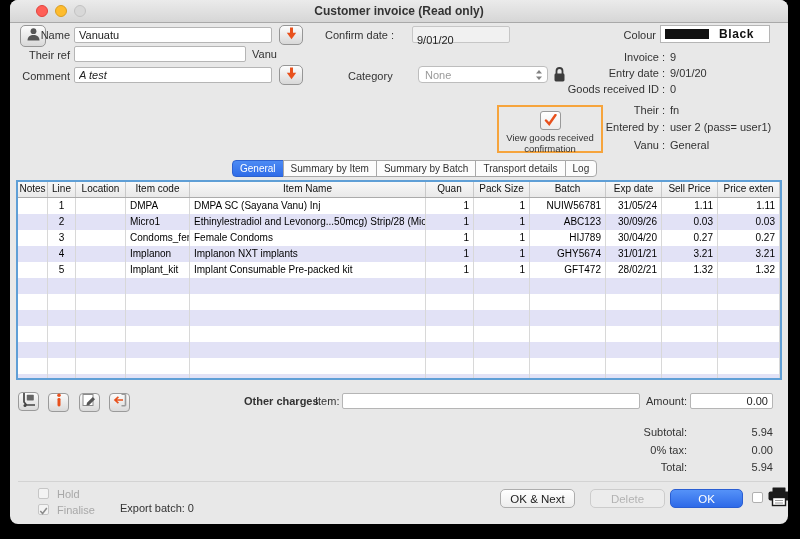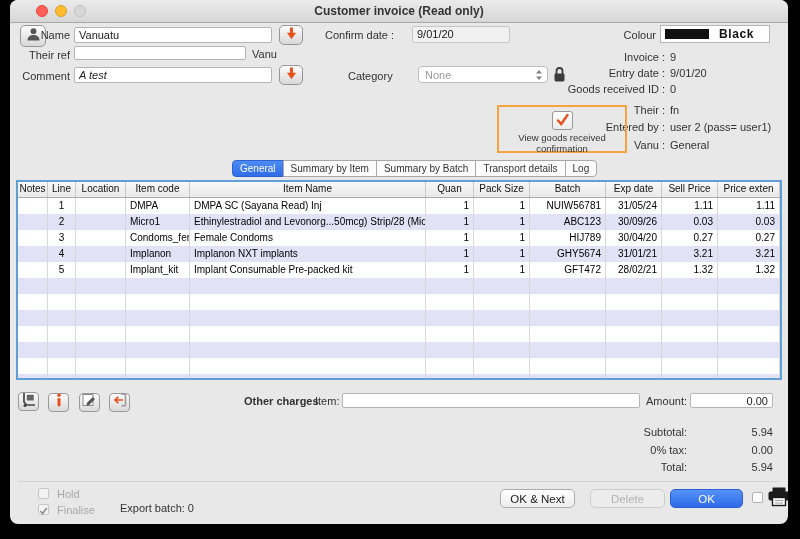--- a/index.html
+++ b/index.html
@@ -13,21 +13,21 @@
             border-bottom:1px solid #a9a9a9;}
   .title{text-align:center;font-size:12px;line-height:22px;color:#333;font-weight:bold;}
   .tl{position:absolute;top:5px;width:12px;height:12px;border-radius:50%;box-sizing:border-box;}
   .tl-red{left:26px;background:#ff5f57;border:1px solid #e0443e;}
   .tl-yellow{left:45px;background:#febc2e;border:1px solid #d89e24;}
   .tl-gray{left:64px;background:#d8d8d8;border:1px solid #c2c2c2;}
   
   .lbl{font-size:11px;color:#333;white-space:nowrap;}
   .r{text-align:right;}
   .field{background:#fff;border:1px solid #b5b5b5;border-radius:2px;font-size:11px;color:#222;
-         padding:1px 4px;box-sizing:border-box;font-family:"Liberation Sans",sans-serif;outline:none;}
+         padding:7px 4px;box-sizing:border-box;font-family:"Liberation Sans",sans-serif;outline:none;}
   .flat{background:#f1f1f1;border:1px solid #c6c6c6;}
   .sqbtn{border:1px solid #969696;border-radius:5px;background:linear-gradient(#fdfdfd,#d8d8d8);
          display:flex;align-items:center;justify-content:center;box-sizing:border-box;}
   
   .popup{background:#fff;border:1px solid #bdbdbd;border-radius:4px;box-sizing:border-box;
          display:flex;align-items:center;font-size:11px;color:#9a9a9a;padding-left:6px;}
   .popup .stepper{margin-left:auto;margin-right:4px;display:flex;align-items:center;}
   
   .vgr{border:2px solid #f6a43c;box-sizing:border-box;text-align:center;}
   .vgr .cbx{width:19px;height:17px;margin:4px auto 2px;border:1px solid #999;border-radius:3px;
@@ -164,21 +164,21 @@
       <div class="info-row" style="top: 121px;">
         <span class="info-lbl">Entered by :</span>
         <span class="info-val">user 2 (pass= user1)</span>
       </div>
       <div class="info-row" style="top: 139px;">
         <span class="info-lbl">Vanu :</span>
         <span class="info-val">General</span>
       </div>
     </div>
 
-  <div class="abs vgr" style="left:487px;top:105px;width:130px;height:48px;">
+  <div class="abs vgr" style="left:487px;top:105px;width:106px;height:48px;">
     <div class="cbx">
       <span>
         <svg width="13" height="12" viewBox="0 0 13 12">
             <path d="M2 6.5 L5.2 10 L11.5 1" stroke="#e8511d" stroke-width="2.4" fill="none" stroke-linecap="round"></path>
           </svg>
       </span>
     </div>
     <div class="cap">View goods received</div>
     <div class="cap">confirmation</div>
   </div>
@@ -204,21 +204,21 @@
         <div class="th" style="width: 56px;">Exp date</div>
         <div class="th" style="width: 56px;">Sell Price</div>
         <div class="th" style="width: 62px;">Price exten</div>
       </div>
     <div id="tbody">
         <div class="tr">
           <div class="td a-l" style="width: 30px;"></div>
           <div class="td a-c" style="width: 28px;">1</div>
           <div class="td a-l" style="width: 50px;"></div>
           <div class="td a-l" style="width: 64px;">DMPA</div>
-          <div class="td a-l" style="width: 236px;">DMPA SC (Sayana Read) Inj</div>
+          <div class="td a-l" style="width: 236px;">DMPA SC (Sayana Vanu) Inj</div>
           <div class="td a-r" style="width: 48px;">1</div>
           <div class="td a-r" style="width: 56px;">1</div>
           <div class="td a-r" style="width: 76px;">NUIW56781</div>
           <div class="td a-r" style="width: 56px;">31/05/24</div>
           <div class="td a-r" style="width: 56px;">1.11</div>
           <div class="td a-r" style="width: 62px;">1.11</div>
         </div>
         <div class="tr stripe">
           <div class="td a-l" style="width: 30px;"></div>
           <div class="td a-c" style="width: 28px;">2</div>

